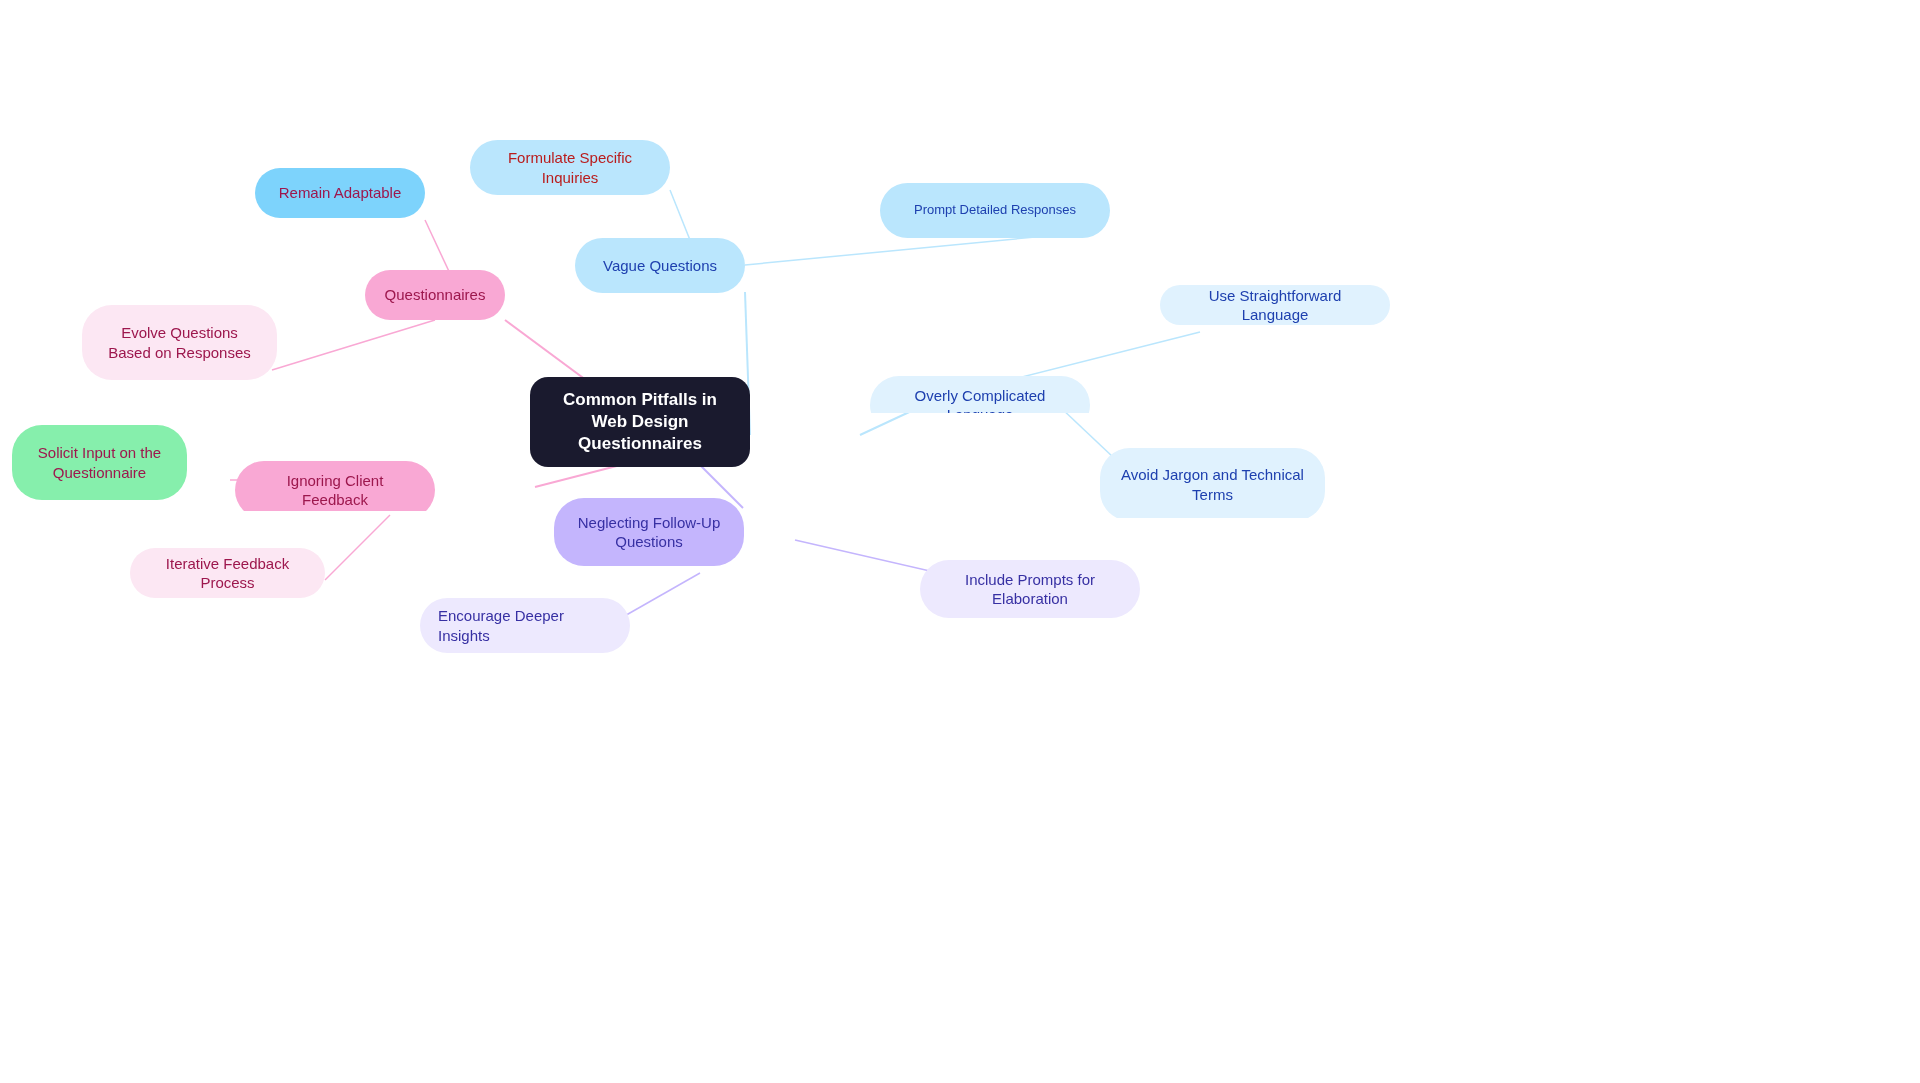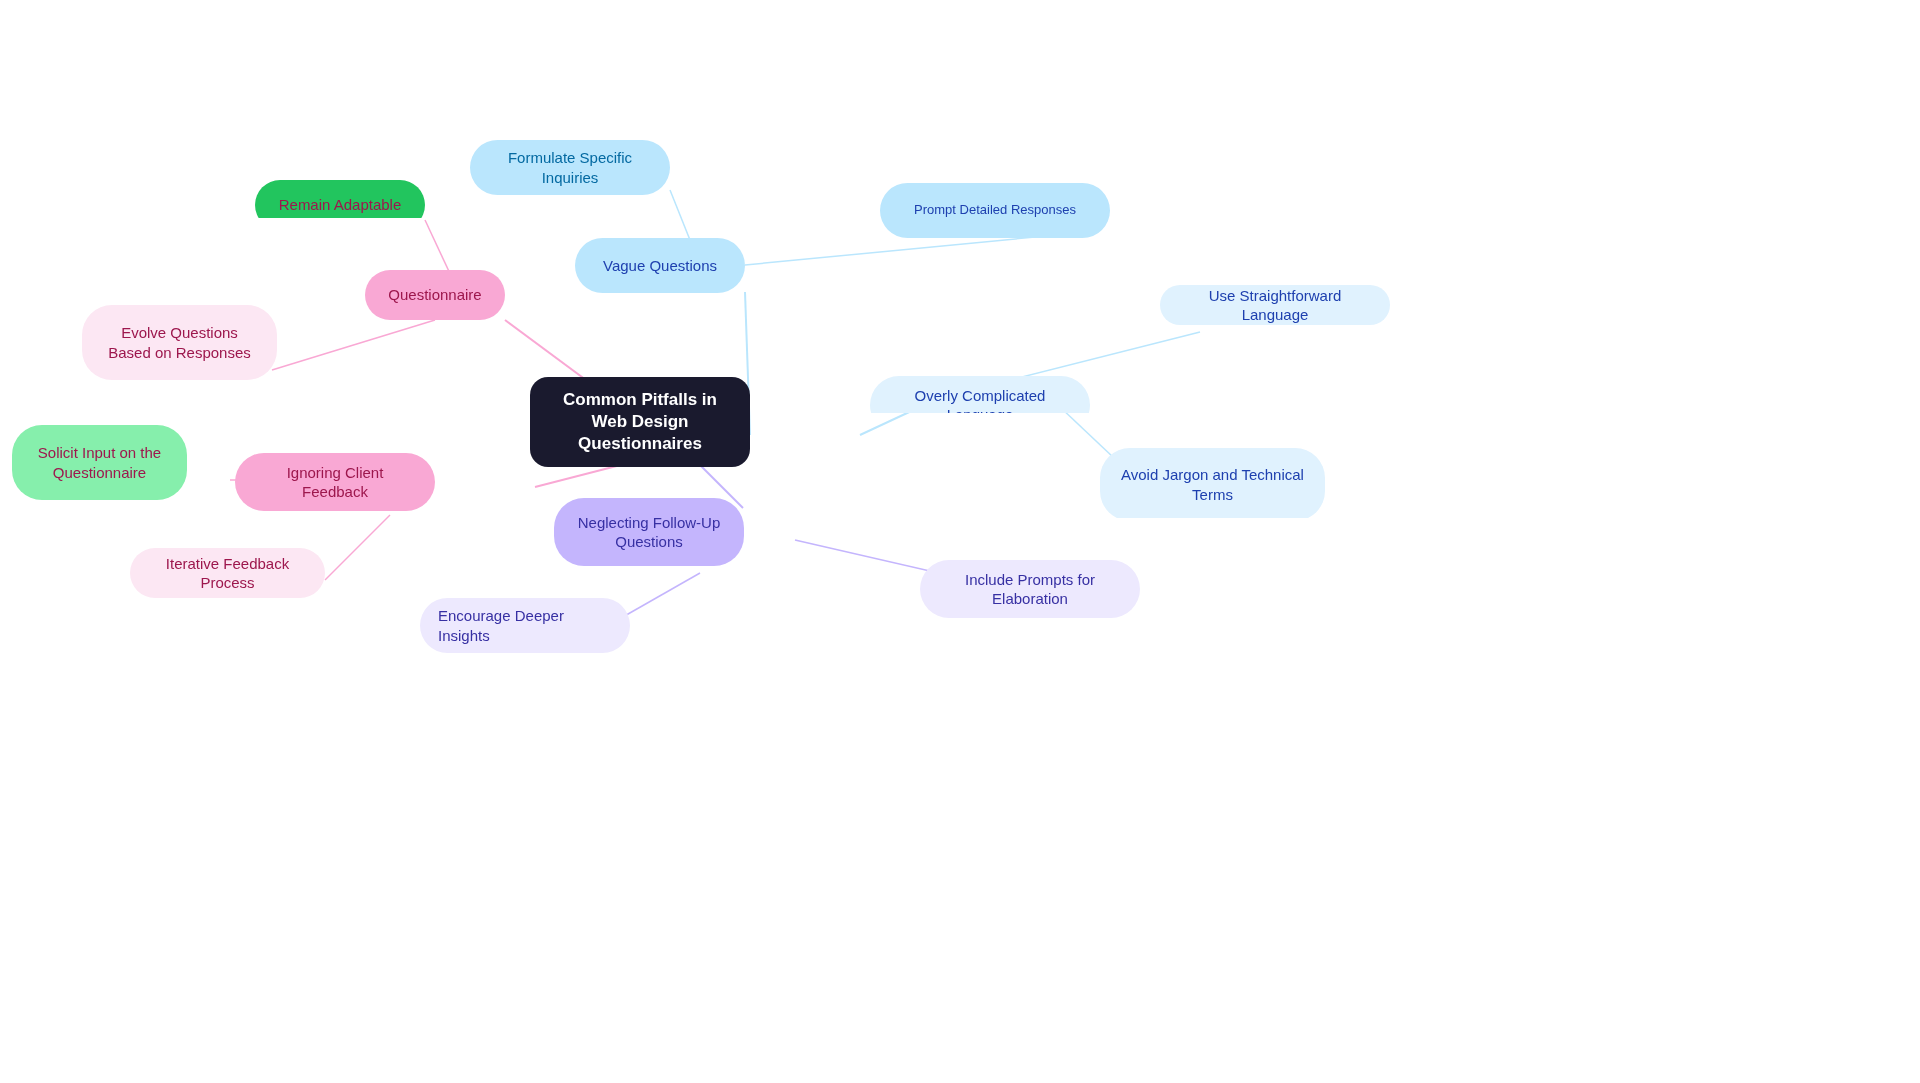--- a/index.html
+++ b/index.html
@@ -98,53 +98,53 @@
 
   <line x1="795" y1="540" x2="1030" y2="594" stroke="#c4b5fd" stroke-width="1.5"></line>
 
   <line x1="860" y1="435" x2="920" y2="407" stroke="#bae6fd" stroke-width="2"></line>
 
   <line x1="1010" y1="380" x2="1200" y2="332" stroke="#bae6fd" stroke-width="1.5"></line>
 
   <line x1="1060" y1="407" x2="1150" y2="492" stroke="#bae6fd" stroke-width="1.5"></line>
 
   <foreignObject x="470" y="140" width="200" height="55">
-    <div xmlns="http://www.w3.org/1999/xhtml" class="node node-blue-light" style="background:#bae6fd;color:#0369a1;width:200px;height:55px;display:flex;align-items:center;justify-content:center;text-align:center;border-radius:50px;font-family:Segoe UI,Arial,sans-serif;font-size:15px;padding:8px 18px;">Formulate Specific Inquiries</div>
+    <div xmlns="http://www.w3.org/1999/xhtml" class="node node-blue-light" style="background:#bae6fd;color:#b91c1c;width:200px;height:55px;display:flex;align-items:center;justify-content:center;text-align:center;border-radius:50px;font-family:Segoe UI,Arial,sans-serif;font-size:15px;padding:8px 18px;">Formulate Specific Inquiries</div>
   </foreignObject>
 
   <foreignObject x="880" y="183" width="230" height="55">
     <div xmlns="http://www.w3.org/1999/xhtml" class="node node-blue-light" style="background:#bae6fd;color:#1e40af;width:230px;height:55px;display:flex;align-items:center;justify-content:center;text-align:center;border-radius:50px;font-family:Segoe UI,Arial,sans-serif;font-size:13px;padding:10px 18px;">Prompt Detailed Responses</div>
   </foreignObject>
 
   <foreignObject x="575" y="238" width="170" height="55">
     <div xmlns="http://www.w3.org/1999/xhtml" class="node node-blue-medium" style="background:#bae6fd;color:#1e40af;width:170px;height:55px;display:flex;align-items:center;justify-content:center;text-align:center;border-radius:50px;font-family:Segoe UI,Arial,sans-serif;font-size:15px;padding:10px 18px;">Vague Questions</div>
   </foreignObject>
 
   <foreignObject x="255" y="168" width="170" height="50">
-    <div xmlns="http://www.w3.org/1999/xhtml" class="node node-pink-light" style="background:#22c55e;color:#9d174d;width:170px;height:50px;display:flex;align-items:center;justify-content:center;text-align:center;border-radius:50px;font-family:Segoe UI,Arial,sans-serif;font-size:15px;padding:10px 18px;margin-top:12px;">Remain Adaptable</div>
+    <div xmlns="http://www.w3.org/1999/xhtml" class="node node-pink-light" style="background:#7dd3fc;color:#9d174d;width:170px;height:50px;display:flex;align-items:center;justify-content:center;text-align:center;border-radius:50px;font-family:Segoe UI,Arial,sans-serif;font-size:15px;padding:10px 18px;">Remain Adaptable</div>
   </foreignObject>
 
   <foreignObject x="82" y="305" width="195" height="75">
     <div xmlns="http://www.w3.org/1999/xhtml" class="node node-pink-light" style="background:#fce7f3;color:#9d174d;width:195px;height:75px;display:flex;align-items:center;justify-content:center;text-align:center;border-radius:30px;font-family:Segoe UI,Arial,sans-serif;font-size:15px;padding:12px 18px;">Evolve Questions Based on Responses</div>
   </foreignObject>
 
   <foreignObject x="365" y="270" width="140" height="50">
-    <div xmlns="http://www.w3.org/1999/xhtml" class="node node-pink-dark" style="background:#f9a8d4;color:#9d174d;width:140px;height:50px;display:flex;align-items:center;justify-content:center;text-align:center;border-radius:50px;font-family:Segoe UI,Arial,sans-serif;font-size:15px;padding:10px 18px;">Questionnaire</div>
+    <div xmlns="http://www.w3.org/1999/xhtml" class="node node-pink-dark" style="background:#f9a8d4;color:#9d174d;width:140px;height:50px;display:flex;align-items:center;justify-content:center;text-align:center;border-radius:50px;font-family:Segoe UI,Arial,sans-serif;font-size:15px;padding:10px 18px;">Questionnaires</div>
   </foreignObject>
 
   <foreignObject x="12" y="425" width="175" height="75">
     <div xmlns="http://www.w3.org/1999/xhtml" class="node node-pink-light" style="background:#86efac;color:#9d174d;width:175px;height:75px;display:flex;align-items:center;justify-content:center;text-align:center;border-radius:30px;font-family:Segoe UI,Arial,sans-serif;font-size:15px;padding:12px 18px;">Solicit Input on the Questionnaire</div>
   </foreignObject>
 
   <foreignObject x="130" y="548" width="195" height="50">
     <div xmlns="http://www.w3.org/1999/xhtml" class="node node-pink-light" style="background:#fce7f3;color:#9d174d;width:195px;height:50px;display:flex;align-items:center;justify-content:center;text-align:center;border-radius:50px;font-family:Segoe UI,Arial,sans-serif;font-size:15px;padding:10px 18px;">Iterative Feedback Process</div>
   </foreignObject>
 
   <foreignObject x="235" y="453" width="200" height="58">
-    <div xmlns="http://www.w3.org/1999/xhtml" class="node node-pink-dark" style="background:#f9a8d4;color:#9d174d;width:200px;height:58px;display:flex;align-items:center;justify-content:center;text-align:center;border-radius:50px;font-family:Segoe UI,Arial,sans-serif;font-size:15px;padding:10px 18px;">Ignoring Client Feedback</div>
+    <div xmlns="http://www.w3.org/1999/xhtml" class="node node-pink-dark" style="background:#f9a8d4;color:#9d174d;width:200px;height:58px;display:flex;align-items:center;justify-content:center;text-align:center;border-radius:50px;font-family:Segoe UI,Arial,sans-serif;font-size:15px;padding:10px 18px;margin-top:8px;">Ignoring Client Feedback</div>
   </foreignObject>
 
   <foreignObject x="530" y="377" width="220" height="90">
     <div xmlns="http://www.w3.org/1999/xhtml" class="node node-center" style="background:#1a1a2e;color:#ffffff;width:220px;height:90px;display:flex;align-items:center;justify-content:center;text-align:center;border-radius:18px;font-family:Segoe UI,Arial,sans-serif;font-size:17px;font-weight:600;padding:14px 16px;">Common Pitfalls in Web Design Questionnaires</div>
   </foreignObject>
 
   <foreignObject x="554" y="498" width="190" height="68">
     <div xmlns="http://www.w3.org/1999/xhtml" class="node node-purple-medium" style="background:#c4b5fd;color:#3730a3;width:190px;height:68px;display:flex;align-items:center;justify-content:center;text-align:center;border-radius:30px;font-family:Segoe UI,Arial,sans-serif;font-size:15px;padding:12px 18px;">Neglecting Follow-Up Questions</div>
   </foreignObject>
 

